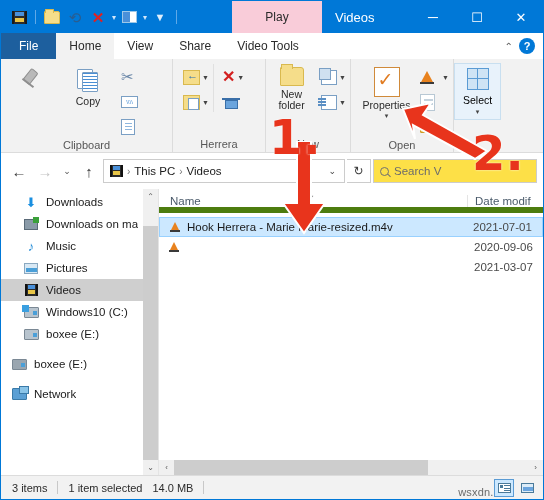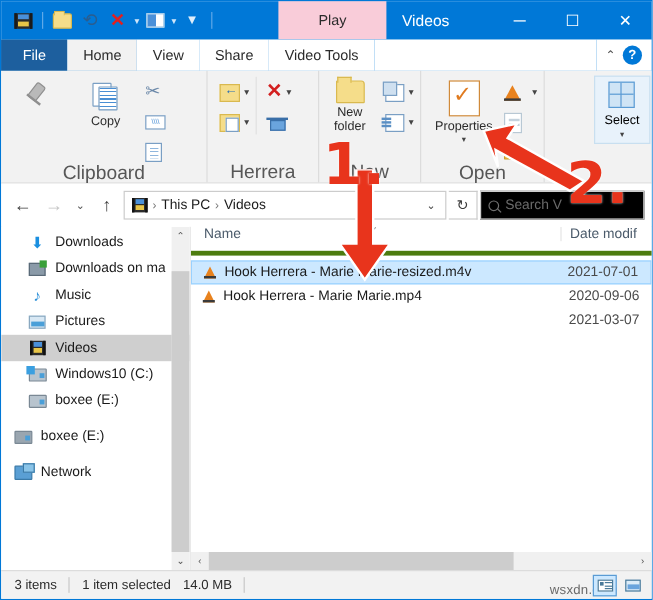--- a/index.html
+++ b/index.html
@@ -111,21 +111,21 @@
     height: 94px; background: #f2f2f2;
     border-bottom: 1px solid #dcdcdc;
     display: flex; flex-shrink: 0; position: relative;
   }
   .rgroup {
     display: flex; flex-direction: column;
     border-right: 1px solid #dcdcdc; position: relative;
   }
   .rgroup-body { flex: 1; display: flex; align-items: flex-start; padding-top: 5px; }
   .rgroup-label {
-    height: 16px; font-size: 16px; color: #575757;
+    height: 16px; font-size: 11px; color: #575757;
     display: flex; align-items: center; justify-content: center;
   }
   .bigbtn {
     width: 58px; display: flex; flex-direction: column;
     align-items: center; padding-top: 3px;
   }
   .bigbtn .lbl {
     font-size: 10.5px; color: #2b2b2b; text-align: center;
     line-height: 11px; margin-top: 3px;
   }
@@ -305,21 +305,21 @@
     display: flex; align-items: center; padding: 0 4px; gap: 4px;
     min-width: 0;
   }
   .crumb { font-size: 11.5px; color: #1a1a1a; white-space: nowrap; }
   .crumb-sep { font-size: 10px; color: #777; }
   .addr-caret { margin-left: auto; color: #444; font-size: 9px; padding: 0 4px; }
   .refresh { width: 24px; height: 24px; display:flex; align-items:center;
              justify-content:center; border:1px solid #ccc; border-left:none;
              font-size:12px; color:#3a3a3a; }
   .searchfield {
-    width: 137px; height: 24px; border: 1px solid #ccc; background: #000000;
+    width: 164px; height: 24px; border: 1px solid #ccc; background: #fde047;
     display: flex; align-items: center; gap: 5px; padding: 0 6px;
   }
   .mag {
     width: 9px; height: 9px; border: 1.4px solid #707070;
     border-radius: 50%; position: relative; flex-shrink: 0;
   }
   .mag::after {
     content:''; position:absolute; right:-3px; bottom:-2px;
     width:4px; height:1.4px; background:#707070; transform: rotate(45deg);
   }
@@ -364,22 +364,22 @@
     background: #f0f0f0; display: flex; flex-direction: column;
   }
   .sb-arrow { height: 15px; display:flex; align-items:center; justify-content:center;
               font-size:8px; color:#5a5a5a; flex-shrink:0; }
   .sb-track { flex: 1; position: relative; }
   .sb-thumb { position:absolute; left:0; width:15px; background:#cdcdcd; }
 
   
   .filepane { flex: 1; display: flex; flex-direction: column; min-width: 0; background:#fff; }
   .colhdr {
-    height: 24px; display: flex; align-items: flex-start;
-    border-bottom: 4px solid #4d7c0f; flex-shrink: 0;
+    height: 24px; display: flex; align-items: flex-end;
+    border-bottom: 6px solid #4d7c0f; flex-shrink: 0;
     font-size: 11.5px; color: #4a5a6a;
   }
   .col-name { flex: 1; padding-left: 11px; position: relative; }
   .col-date { width: 76px; padding-left: 7px; border-left: 1px solid #e4e4e4; overflow:hidden; white-space:nowrap; }
   .sortmark {
     position:absolute; left: 148px; top: -6px;
     color:#8a8a8a; font-size:10px;
   }
   .rows { flex: 1; overflow: hidden; padding-top: 4px; }
   .frow {
@@ -576,21 +576,21 @@
           </div>
           <div class="smallbtn">
             <div class="hist-ico"></div>
           </div>
         </div>
       </div>
       <div class="rgroup-label">Open</div>
     </div>
 
     <div class="rgroup" style="width:88px;border-right:none">
-      <div class="rgroup-body" style="justify-content:flex-end;padding-top:4px">
+      <div class="rgroup-body" style="justify-content:flex-start;padding-top:4px">
         <div class="sel-wrap">
           <div class="select-ico"></div>
           <div class="lbl" style="font-size:10.5px;margin-top:4px">Select</div>
           <div class="caret-dk" style="margin-top:2px">▾</div>
         </div>
       </div>
       <div class="rgroup-label" style="visibility:hidden">Select</div>
     </div>
   </div>
 
@@ -702,21 +702,20 @@
           <div class="fname">
             <div class="vlc-sm"></div>
             <span>Hook Herrera - Marie Marie-resized.m4v</span>
           </div>
           <div class="fdate">2021-07-01</div>
         </div>
 
         <div class="frow">
           <div class="fname">
             <div class="vlc-sm"></div>
-            <span>Hook Herrera - Marie Marie.mp4</span>
           </div>
           <div class="fdate">2020-09-06</div>
         </div>
 
         <div class="frow">
           <div class="fname">
             <span></span>
           </div>
           <div class="fdate">2021-03-07</div>
         </div>

